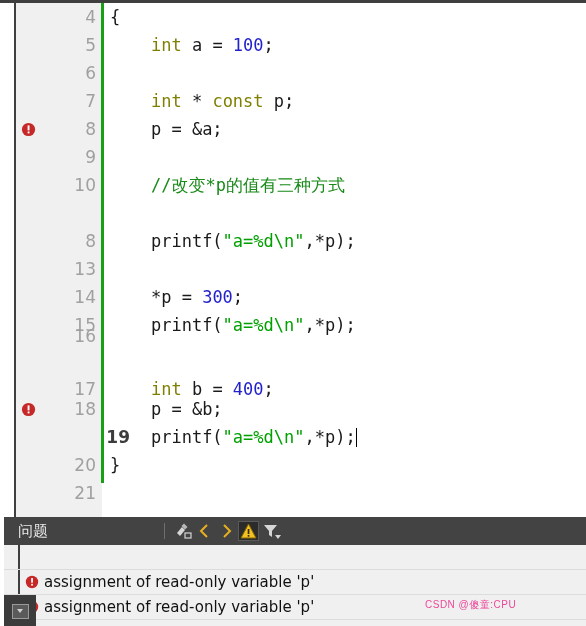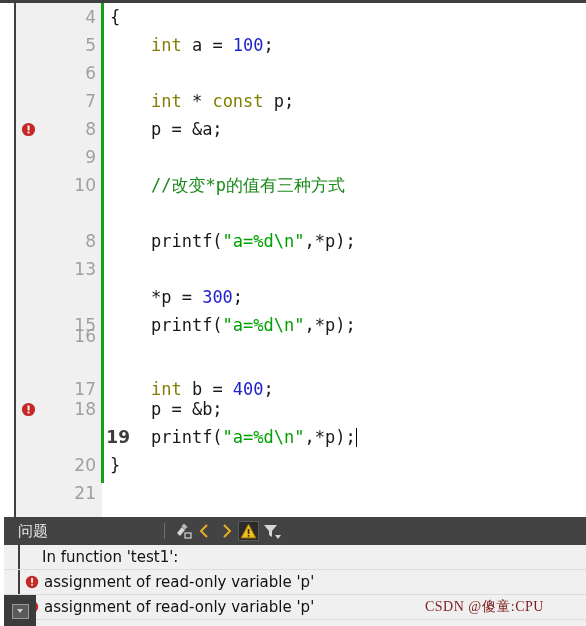--- a/index.html
+++ b/index.html
@@ -114,22 +114,22 @@
     position:absolute;left:8px;top:9px;width:15px;height:13px;
     border:1px solid #9a9a9a;background:#5a5a5a;
   }
   #bottom-tab .gl:after{
     content:"";position:absolute;left:4px;top:4px;
     border-left:3px solid transparent;border-right:3px solid transparent;
     border-top:4px solid #d0d0d0;
   }
   #watermark{
     position:absolute;left:425px;top:598px;
-    color:#7f1d1d;font-size:14px;
-    font-family:Liberation Serif, serif;
+    color:#ec4899;font-size:10px;
+    font-family:Liberation Sans, sans-serif;
     letter-spacing:0.5px;
     white-space:nowrap;
   }
 </style>
 </head>
 <body>
 
 <div id="editor">
   <div id="gutter"></div>
   <div id="greenbar"></div>
@@ -141,21 +141,21 @@
       <div class="row" style="top: 112px; position: absolute; width: 586px;"><div class="marker"><svg width="15" height="15" viewBox="0 0 15 15">
             <circle cx="7.5" cy="7.5" r="6.6" fill="#c62828"></circle>
             <rect x="6.6" y="3.4" width="1.9" height="5" fill="#fff"></rect>
             <rect x="6.6" y="9.5" width="1.9" height="1.9" fill="#fff"></rect>
           </svg></div><div class="lnum">8</div><div class="ctext"><span class="pl">    </span><span class="pl">p = &amp;a;</span></div></div>
       <div class="row" style="top: 140px; position: absolute; width: 586px;"><div class="lnum">9</div><div class="ctext"></div></div>
       <div class="row" style="top: 168px; position: absolute; width: 528px;"><div class="lnum">10</div><div class="ctext"><span class="pl">    </span><span class="cmt">//改变*p的值有三种方式</span></div></div>
       <div class="row" style="top: 196px; position: absolute; width: 586px;"></div>
       <div class="row" style="top: 224px; position: absolute; width: 586px;"><div class="lnum">8</div><div class="ctext"><span class="pl">    </span><span class="pl">printf(</span><span class="str">"a=%d\n"</span><span class="pl">,*p);</span></div></div>
       <div class="row" style="top: 252px; position: absolute; width: 586px;"><div class="lnum">13</div><div class="ctext"></div></div>
-      <div class="row" style="top: 280px; position: absolute; width: 586px;"><div class="ctext"><span class="pl">    </span><span class="pl">*p = </span><span class="num">300</span><span class="pl">;</span></div></div>
+      <div class="row" style="top: 280px; position: absolute; width: 586px;"><div class="lnum">14</div><div class="ctext"><span class="pl">    </span><span class="pl">*p = </span><span class="num">300</span><span class="pl">;</span></div></div>
       <div class="row" style="top: 308px; position: absolute; width: 586px;"><div class="lnum">15</div><div class="ctext"><span class="pl">    </span><span class="pl">printf(</span><span class="str">"a=%d\n"</span><span class="pl">,*p);</span></div></div>
       <div class="row" style="top: 319px; position: absolute; width: 559px;"><div class="lnum">16</div><div class="ctext"></div></div>
       <div class="row" style="top: 372px; position: absolute; width: 586px;"><div class="lnum">17</div><div class="ctext"><span class="pl">    </span><span class="kw">int</span><span class="pl"> b = </span><span class="num">400</span><span class="pl">;</span></div></div>
       <div class="row" style="top: 392px; position: absolute; width: 586px; text-decoration: underline;"><div class="marker"><svg width="15" height="15" viewBox="0 0 15 15">
             <circle cx="7.5" cy="7.5" r="6.6" fill="#c62828"></circle>
             <rect x="6.6" y="3.4" width="1.9" height="5" fill="#fff"></rect>
             <rect x="6.6" y="9.5" width="1.9" height="1.9" fill="#fff"></rect>
           </svg></div><div class="lnum">18</div><div class="ctext"><span class="pl">    </span><span class="pl">p = &amp;b;</span></div></div>
       <div class="row current" style="top: 420px; position: absolute; width: 586px;"><div class="lnum">19</div><div class="ctext"><span class="pl">    </span><span class="pl">printf(</span><span class="str">"a=%d\n"</span><span class="pl">,*p);</span><span class="caret"></span></div></div>
       <div class="row" style="top: 448px; position: absolute; width: 586px;"><div class="lnum">20</div><div class="ctext"><span class="pl">}</span></div></div>
@@ -200,21 +200,20 @@
       <svg width="21" height="20" viewBox="0 0 21 20">
         <polygon points="3,4 16,4 11,10 11,16 8,14 8,10" fill="#d6d6d6"></polygon>
         <polygon points="14,14 20,14 17,18" fill="#d6d6d6"></polygon>
       </svg>
     </div>
   </div>
 
   <div id="panel-list">
       <div class="prow head">
         <div class="lcol"></div>
-        <div class="ptext">In function 'test1':</div>
       </div>
       <div class="prow">
         <div class="lcol"></div>
         <div class="eicon">
           <svg width="14" height="14" viewBox="0 0 14 14">
             <circle cx="7" cy="7" r="6.2" fill="#c62828"></circle>
             <rect x="6.2" y="3" width="1.7" height="4.7" fill="#fff"></rect>
             <rect x="6.2" y="8.8" width="1.7" height="1.8" fill="#fff"></rect>
           </svg>
         </div>

